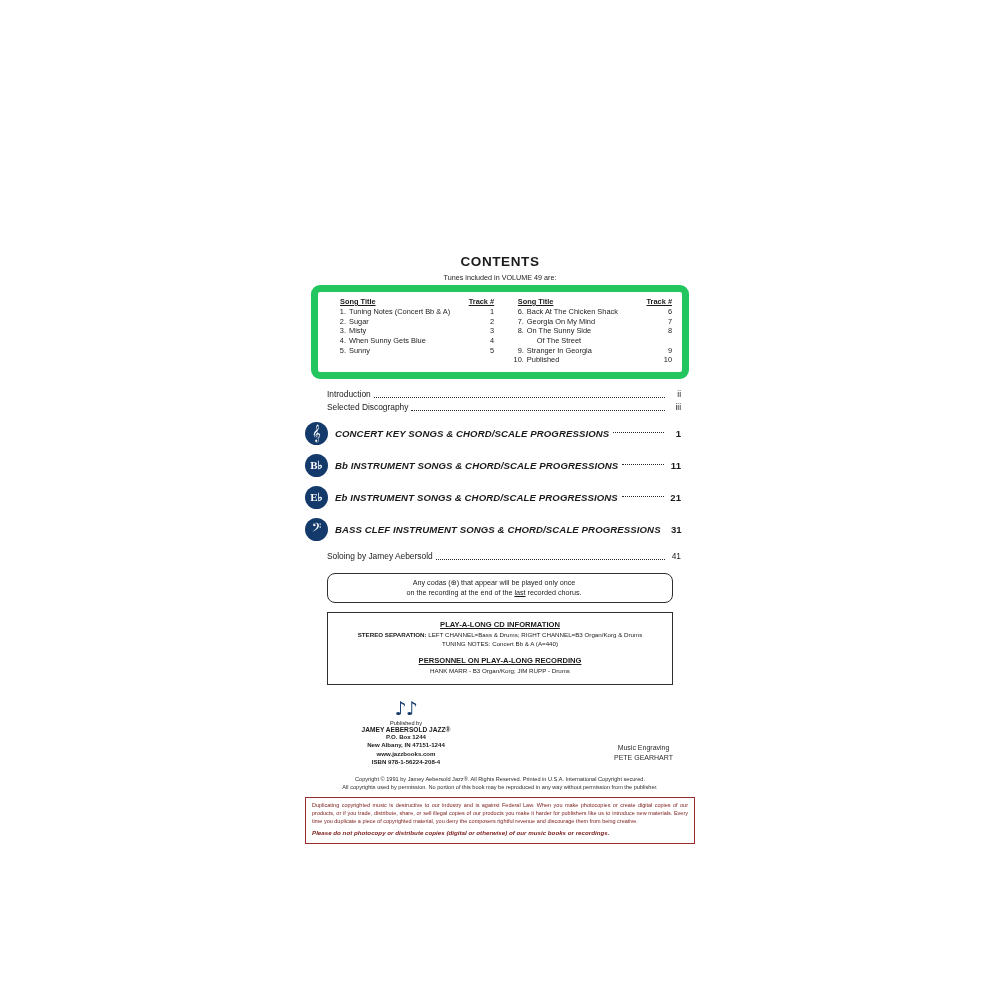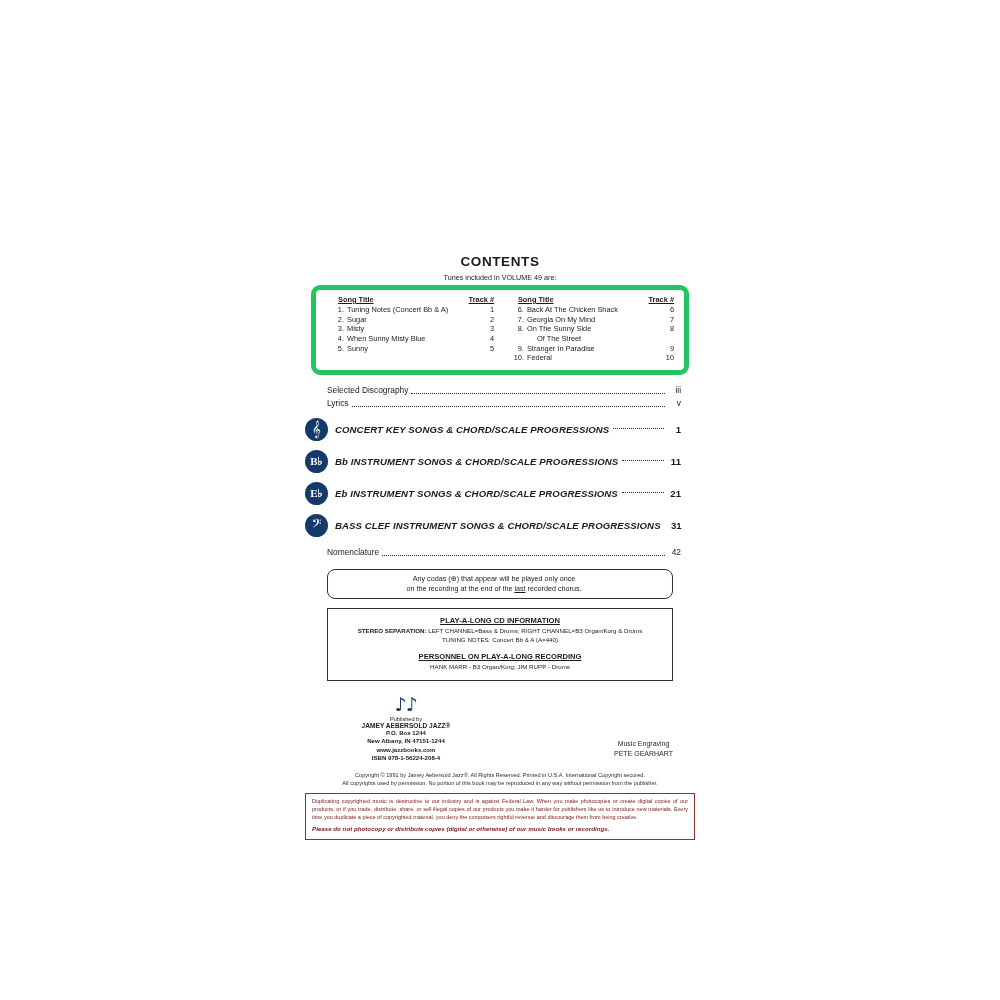--- a/index.html
+++ b/index.html
@@ -32,21 +32,21 @@
     margin: 0 0 4px 0;
   }
   .tunes-line {
     text-align: center;
     font-size: 7.2px;
     margin: 0 0 3px 0;
   }
 
   
   .song-box {
-    border: 5px solid #22c55e;
+    border: 7px solid #22c55e;
     border-radius: 9px;
     padding: 5px 10px 7px 12px;
     margin: 0 6px;
   }
   .song-cols {
     display: flex;
     justify-content: space-between;
   }
   .song-col {
     width: 48%;
@@ -297,21 +297,21 @@
             <span class="s-name">Sugar</span>
             <span class="s-track">2</span>
           </div>
           <div class="song-row">
             <span class="s-num">3.</span>
             <span class="s-name">Misty</span>
             <span class="s-track">3</span>
           </div>
           <div class="song-row">
             <span class="s-num">4.</span>
-            <span class="s-name">When Sunny Misty Blue</span>
+            <span class="s-name">When Sunny Gets Blue</span>
             <span class="s-track">4</span>
           </div>
           <div class="song-row">
             <span class="s-num">5.</span>
             <span class="s-name">Sunny</span>
             <span class="s-track">5</span>
           </div>
         </div>
 
         <div class="song-col">
@@ -334,43 +334,43 @@
             <span class="s-name">On The Sunny Side</span>
             <span class="s-track">8</span>
           </div>
           <div class="song-row cont">
             <span class="s-num"></span>
             <span class="s-name">Of The Street</span>
             <span class="s-track"></span>
           </div>
           <div class="song-row">
             <span class="s-num">9.</span>
-            <span class="s-name">Stranger In Paradise</span>
+            <span class="s-name">Stranger In Georgia</span>
             <span class="s-track">9</span>
           </div>
           <div class="song-row">
             <span class="s-num">10.</span>
-            <span class="s-name">Federal</span>
+            <span class="s-name">Published</span>
             <span class="s-track">10</span>
           </div>
         </div>
 
       </div>
     </div>
 
     <div class="toc-block">
+      <div class="toc-row">
+        <span class="t-label">Introduction</span>
+        <span class="t-dots"></span>
+        <span class="t-page">ii</span>
+      </div>
       <div class="toc-row">
         <span class="t-label">Selected Discography</span>
         <span class="t-dots"></span>
         <span class="t-page">iii</span>
-      </div>
-      <div class="toc-row">
-        <span class="t-label">Lyrics</span>
-        <span class="t-dots"></span>
-        <span class="t-page">v</span>
       </div>
     </div>
 
     <div class="clef-block">
 
       <div class="clef-row">
         <span class="clef-badge">𝄞</span>
         <span class="clef-label">CONCERT KEY SONGS &amp; CHORD/SCALE PROGRESSIONS</span>
         <span class="clef-dots"></span>
         <span class="clef-page">1</span>
@@ -394,23 +394,23 @@
         <span class="clef-badge">𝄢</span>
         <span class="clef-label">BASS CLEF INSTRUMENT SONGS &amp; CHORD/SCALE PROGRESSIONS</span>
         <span class="clef-dots"></span>
         <span class="clef-page">31</span>
       </div>
 
     </div>
 
     <div class="toc-block2">
       <div class="toc-row">
-        <span class="t-label">Nomenclature</span>
+        <span class="t-label">Soloing by Jamey Aebersold</span>
         <span class="t-dots"></span>
-        <span class="t-page">42</span>
+        <span class="t-page">41</span>
       </div>
     </div>
 
     <div class="coda-box">
       <div>
         <span>Any codas (</span><span>⊕</span><span>) that appear will be played only once</span>
       </div>
       <div>
         <span>on the recording at the end of the </span><u>last</u><span> recorded chorus.</span>
       </div>

